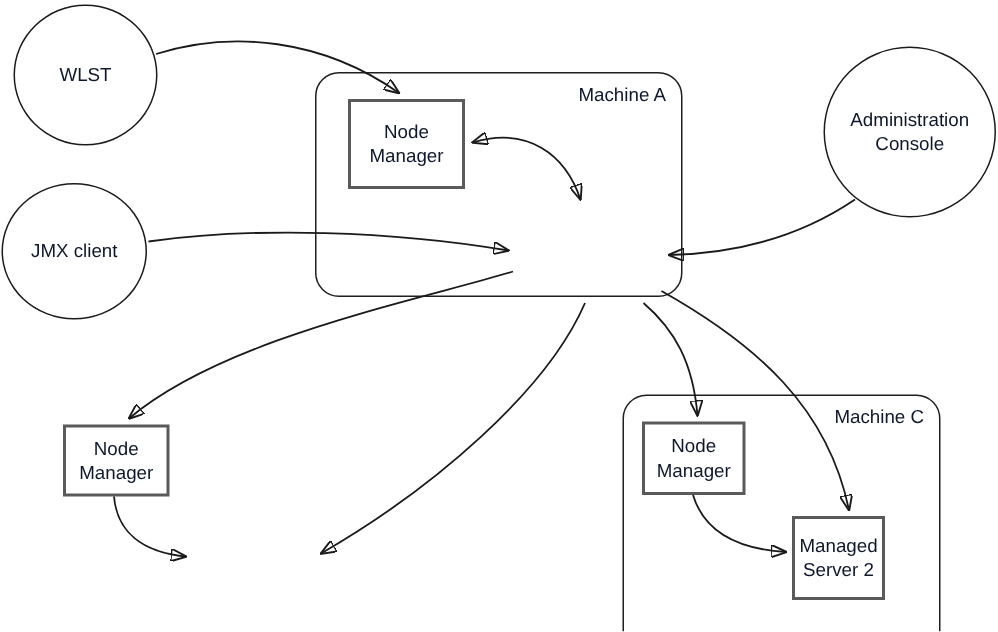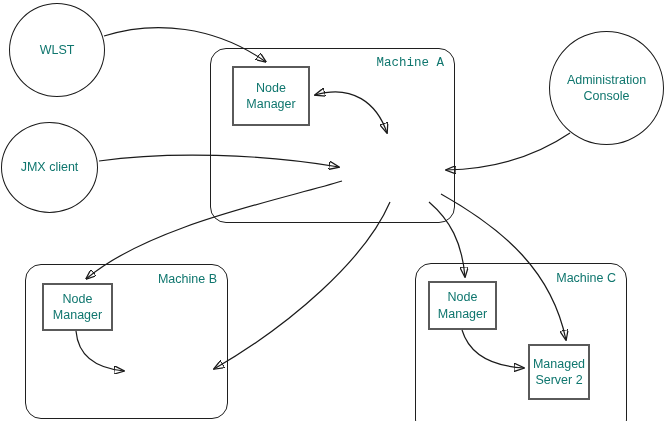--- a/index.html
+++ b/index.html
@@ -1,19 +1,19 @@
 <!DOCTYPE html>
 <html><head>
 <meta charset="utf-8">
 <style>
   html,body{margin:0;padding:0;background:#fff;}
   .canvas{
     position:relative;width:665px;height:421px;background:#ffffff;
     font-family:"Liberation Sans","DejaVu Sans",sans-serif;
-    color:#0f766e;font-size:12.5px;line-height:1.3;overflow:hidden;
+    color:#0f172a;font-size:12.5px;line-height:1.3;overflow:hidden;
   }
   .ellipse{
     position:absolute;border:1.4px solid #1a1a1a;border-radius:50%;
     display:flex;align-items:center;justify-content:center;text-align:center;
     background:#fff;box-sizing:border-box;padding:0 14px;
   }
   .machine{
     position:absolute;border:1.4px solid #1f1f1f;border-radius:16px;
     background:#fff;box-sizing:border-box;
   }
@@ -42,30 +42,27 @@
   </div>
 
   <div class="ellipse" style="left:549px;top:31px;width:115px;height:114px;">
     <span>Administration Console</span>
   </div>
 
   <div class="ellipse" style="left:1px;top:122px;width:97px;height:91px;">
     <span>JMX client</span>
   </div>
 
-  <div class="machine" style="left:210px;top:48px;width:245px;height:175px;font-family:Liberation Mono, monospace;">
+  <div class="machine" style="left:210px;top:48px;width:245px;height:150px;">
     <span class="machine-label">Machine A</span>
   </div>
   <div class="node-box" style="left:232px;top:66px;width:78px;height:60px;">
     <span>Node Manager</span>
   </div>
 
-  <div class="machine" style="left:25px;top:264px;width:203px;height:155px;">
-    <span class="machine-label">Machine B</span>
-  </div>
   <div class="node-box" style="left:42px;top:283px;width:71px;height:48px;">
     <span>Node Manager</span>
   </div>
 
   <div class="machine" style="left:415px;top:263px;width:212px;height:173px;">
     <span class="machine-label">Machine C</span>
   </div>
   <div class="node-box" style="left:428px;top:281px;width:69px;height:49px;">
     <span>Node Manager</span>
   </div>

